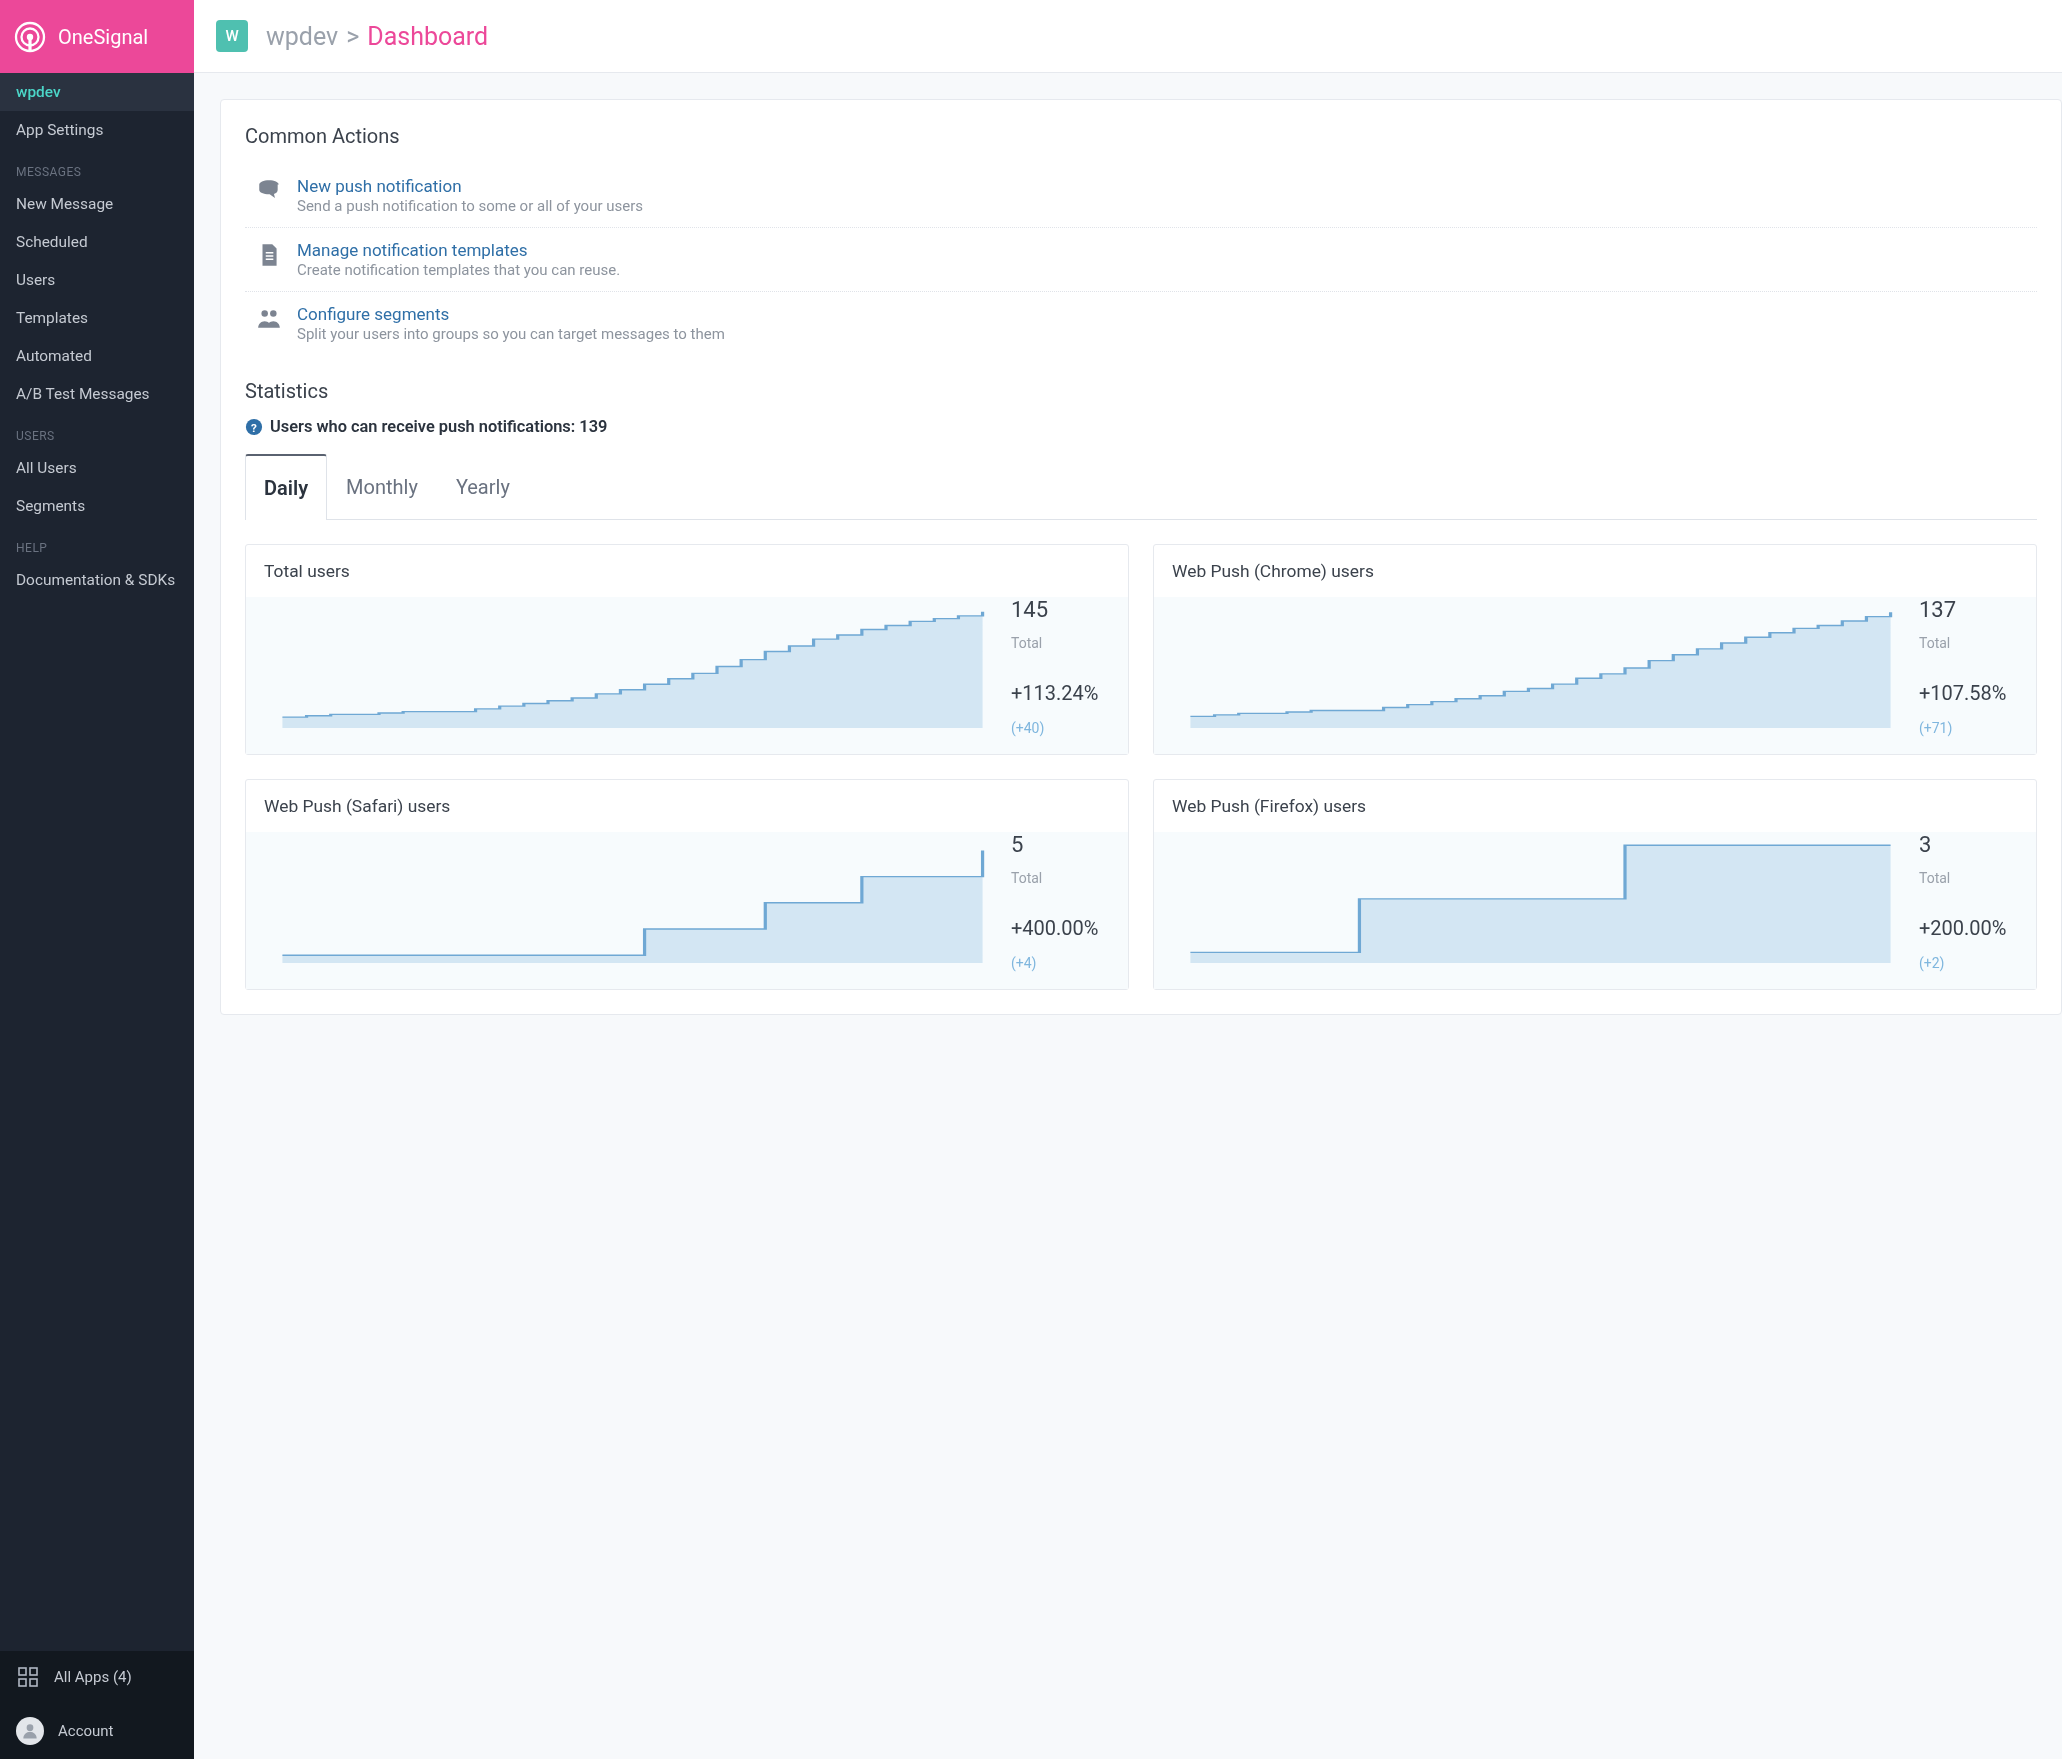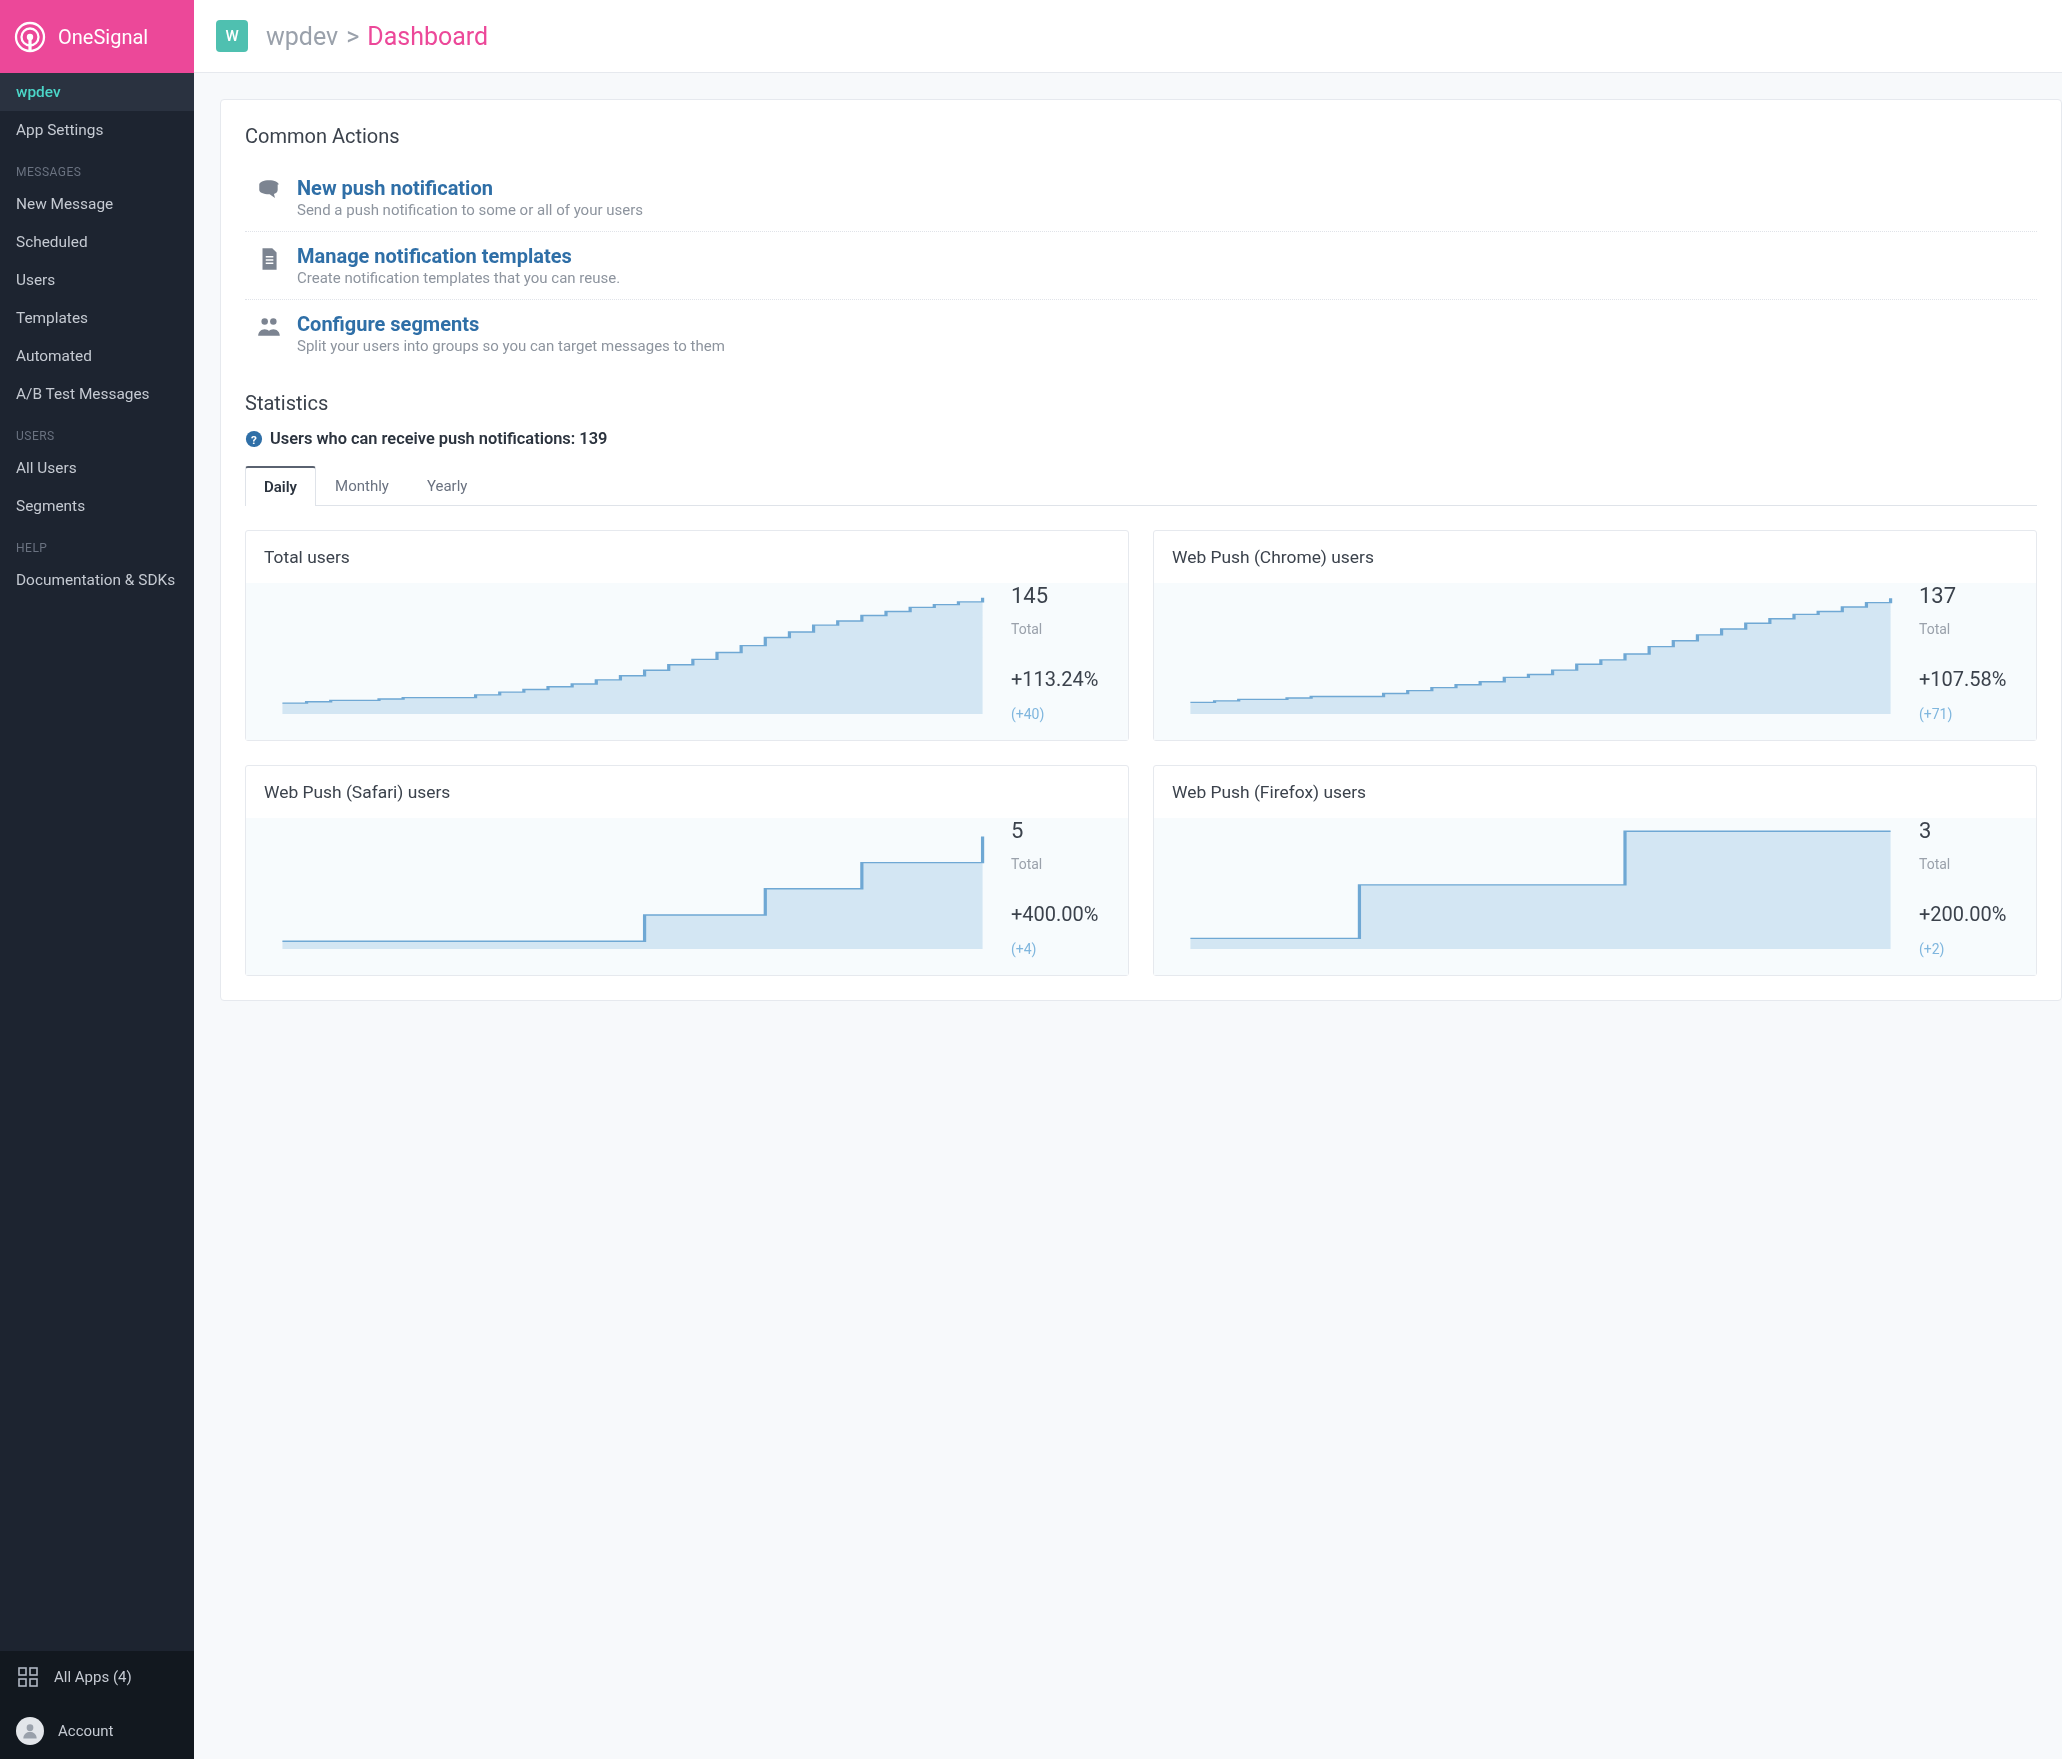--- a/index.html
+++ b/index.html
@@ -31,30 +31,30 @@
 .breadcrumb .crumb-page { color:#ec4899; font-weight:400; }
 
 .content { padding:26px 0 26px 26px; flex:1; }
 .card { background:#fff; border:1px solid #e6e9ee; border-radius:4px; padding:24px; }
 .section-title { font-size:20px; color:#3b424c; font-weight:400; margin-bottom:16px; }
 .action-row { display:flex; align-items:flex-start; padding:12px 4px; border-bottom:1px dotted #e0e3e9; cursor:pointer; }
 .action-row:last-child { border-bottom:none; }
 .action-row .aicn { width:40px; display:flex; justify-content:center; padding-top:2px; color:#7c8491; }
 .action-row .aicn svg { width:26px; height:26px; }
 .action-row .abody { margin-left:8px; }
-.action-row .atitle { color:#2f6fa7; font-weight:700; font-size:20px; }
+.action-row .atitle { color:#2f6fa7; font-weight:400; font-size:17px; }
 .action-row .adesc { color:#8d949e; font-size:15px; margin-top:1px; }
 
 .stats-title { font-size:20px; color:#3b424c; font-weight:400; margin:24px 0 14px; }
 .stat-line { display:flex; align-items:center; margin-bottom:18px; gap:7px; font-size:16.4px; font-weight:600; color:#2b333e; }
 .help-icn { width:18px; height:18px; color:#2f6fa7; }
 .help-icn svg { width:100%; height:100%; }
 
 .tabs { display:flex; border-bottom:1px solid #dfe3e9; }
-.tab { padding:10px 18px; font-size:15px; color:#6a7280; cursor:pointer; border:1px solid transparent; border-bottom:none; margin-bottom:-1px; border-radius:3px 3px 0 0; }
+.tab { padding:20px 18px; font-size:20px; color:#6a7280; cursor:pointer; border:1px solid transparent; border-bottom:none; margin-bottom:-1px; border-radius:3px 3px 0 0; }
 .tab.active { background:#fff; border-color:#dfe3e9; color:#2b333e; font-weight:600; border-top:2px solid #5a6270; }
 
 .grid { display:grid; grid-template-columns:1fr 1fr; gap:24px; margin-top:24px; }
 .chart-card { background:#fff; border:1px solid #e6e9ee; border-radius:3px; }
 .chart-head { padding:16px 18px; font-size:17.4px; color:#3b424c; font-weight:400; }
 .chart-body { display:flex; padding:0 18px 18px; background:#f7fbfd; }
 .chart-area { flex:1; height:139px; position:relative; }
 .chart-area svg { width:100%; height:100%; display:block; }
 .chart-nums { width:109px; padding-left:10px; display:flex; flex-direction:column; justify-content:space-between; }
 .cn-val { font-size:22px; color:#3b424c; font-weight:400; }

